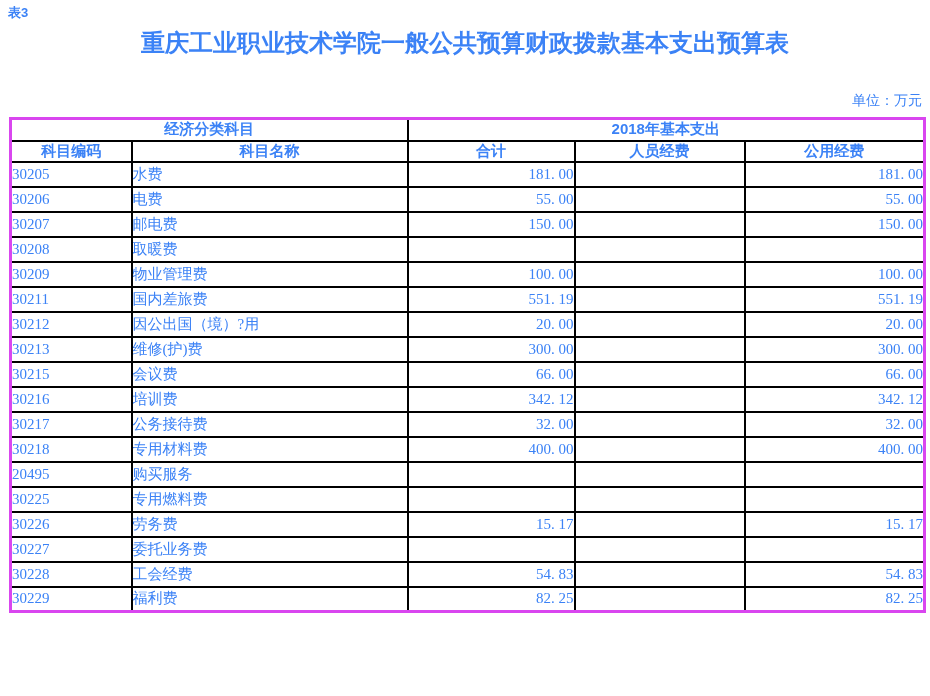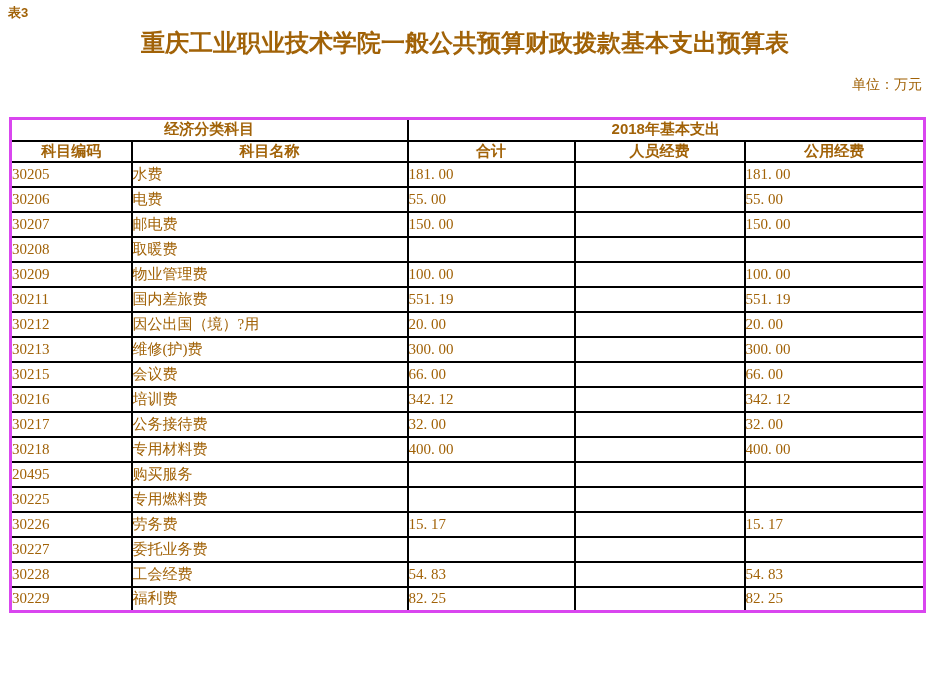--- a/index.html
+++ b/index.html
@@ -1,21 +1,21 @@
 <!DOCTYPE html>
 <html><head>
 <meta charset="utf-8">
 <style>
   html, body { margin: 0; padding: 0; background: #ffffff; }
   .sheet {
     position: relative;
     width: 930px;
     height: 696px;
     background: #ffffff;
-    color: #a16207;
+    color: #3b82f6;
     overflow: hidden;
   }
   .table-label {
     position: absolute;
     left: 8px;
     top: 4px;
     font-family: "Liberation Sans", sans-serif;
     font-weight: bold;
     font-size: 13px;
   }
@@ -27,21 +27,21 @@
     text-align: center;
     font-family: "Liberation Sans", sans-serif;
     font-weight: bold;
     font-size: 24px;
     line-height: 34px;
     white-space: nowrap;
   }
   .unit-note {
     position: absolute;
     right: 8px;
-    top: 76px;
+    top: 92px;
     font-family: "Liberation Serif", serif;
     font-size: 14px;
   }
   table.budget {
     position: absolute;
     left: 9px;
     top: 117px;
     width: 914px;
     border-collapse: collapse;
     table-layout: fixed;
@@ -62,21 +62,21 @@
   }
   tr.header-group-row { height: 22px; }
   tr.header-col-row { height: 20px; }
   tbody tr { height: 25px; }
   tbody td {
     font-family: "Liberation Serif", serif;
     font-size: 15px;
   }
   td.cell-code { text-align: left; padding-left: 22px; }
   td.cell-name { text-align: left; padding-left: 14px; margin-top: 13px; }
-  td.cell-val  { padding-right: 4px; }
+  td.cell-val  { text-align: right; padding-right: 4px; }
 </style>
 </head>
 <body>
 
 <div class="sheet">
 
   <div class="table-label">表3</div>
 
   <div class="doc-title">重庆工业职业技术学院一般公共预算财政拨款基本支出预算表</div>
 

